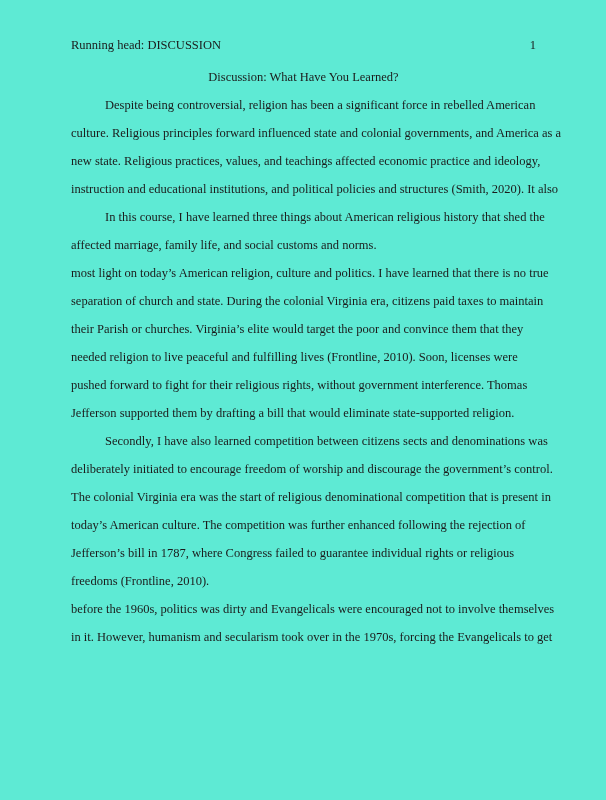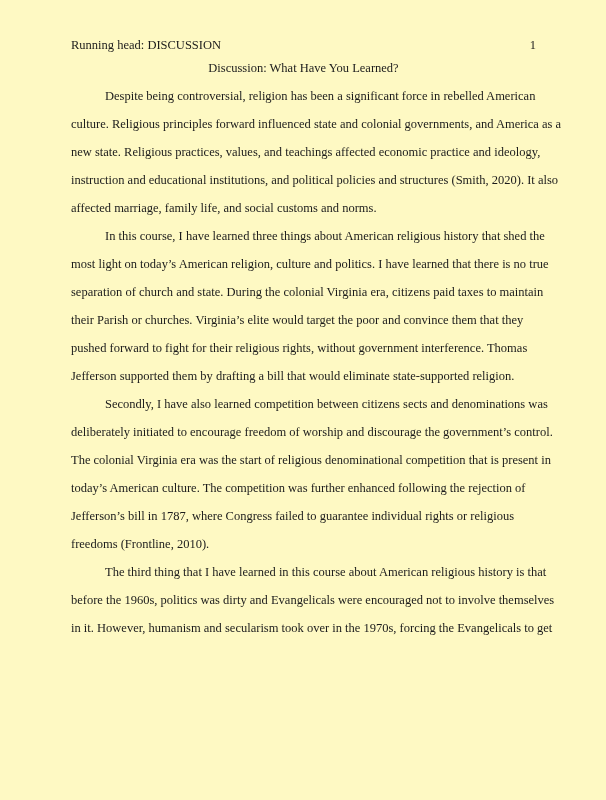--- a/index.html
+++ b/index.html
@@ -4,40 +4,40 @@
 <style>
   html, body {
     margin: 0;
     padding: 0;
     background: #ffffff;
   }
   .page {
     position: relative;
     width: 606px;
     height: 800px;
-    background: #fef9c3;
+    background: #5eead4;
     overflow: hidden;
     font-family: "Liberation Serif", "DejaVu Serif", serif;
     color: #1b1b1b;
   }
   .header-row {
     position: absolute;
     top: 37px;
     left: 71px;
     width: 465px;
     display: flex;
     justify-content: space-between;
     align-items: baseline;
     font-size: 12.5px;
     line-height: 16px;
     white-space: nowrap;
   }
   .doc-body {
     position: absolute;
-    top: 54px;
+    top: 63px;
     left: 71px;
     width: 465px;
     font-size: 12.5px;
     line-height: 28px;
   }
   .line {
     white-space: nowrap;
     height: 28px;
   }
   .title-line {
@@ -58,34 +58,34 @@
     <span>1</span>
   </div>
 
   <div class="doc-body">
     <div class="line title-line">Discussion: What Have You Learned?</div>
 
     <div class="line indent">Despite being controversial, religion has been a significant force in rebelled American</div>
     <div class="line">culture. Religious principles forward influenced state and colonial governments, and America as a</div>
     <div class="line">new state. Religious practices, values, and teachings affected economic practice and ideology,</div>
     <div class="line">instruction and educational institutions, and political policies and structures (Smith, 2020). It also</div>
+    <div class="line indent">In this course, I have learned three things about American religious history that shed the</div>
+
     <div class="line">affected marriage, family life, and social customs and norms.</div>
-
-    <div class="line indent">In this course, I have learned three things about American religious history that shed the</div>
     <div class="line">most light on today’s American religion, culture and politics. I have learned that there is no true</div>
     <div class="line">separation of church and state. During the colonial Virginia era, citizens paid taxes to maintain</div>
     <div class="line">their Parish or churches. Virginia’s elite would target the poor and convince them that they</div>
+    <div class="line">needed religion to live peaceful and fulfilling lives (Frontline, 2010). Soon, licenses were</div>
     <div class="line">pushed forward to fight for their religious rights, without government interference. Thomas</div>
     <div class="line">Jefferson supported them by drafting a bill that would eliminate state-supported religion.</div>
 
     <div class="line indent">Secondly, I have also learned competition between citizens sects and denominations was</div>
     <div class="line">deliberately initiated to encourage freedom of worship and discourage the government’s control.</div>
     <div class="line">The colonial Virginia era was the start of religious denominational competition that is present in</div>
     <div class="line">today’s American culture. The competition was further enhanced following the rejection of</div>
     <div class="line">Jefferson’s bill in 1787, where Congress failed to guarantee individual rights or religious</div>
     <div class="line">freedoms (Frontline, 2010).</div>
 
-    <div class="line indent">The third thing that I have learned in this course about American religious history is that</div>
     <div class="line">before the 1960s, politics was dirty and Evangelicals were encouraged not to involve themselves</div>
     <div class="line">in it. However, humanism and secularism took over in the 1970s, forcing the Evangelicals to get</div>
   </div>
 
 </div>
 
 </body></html>

